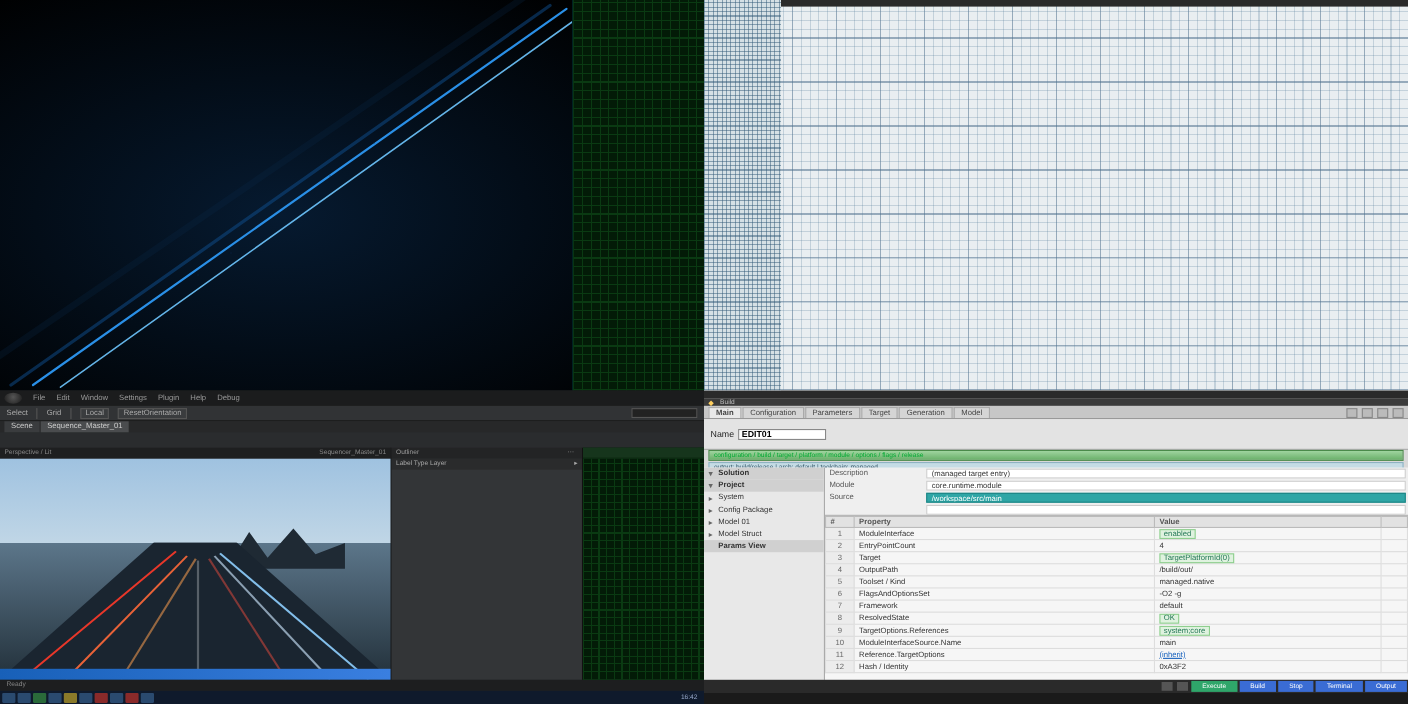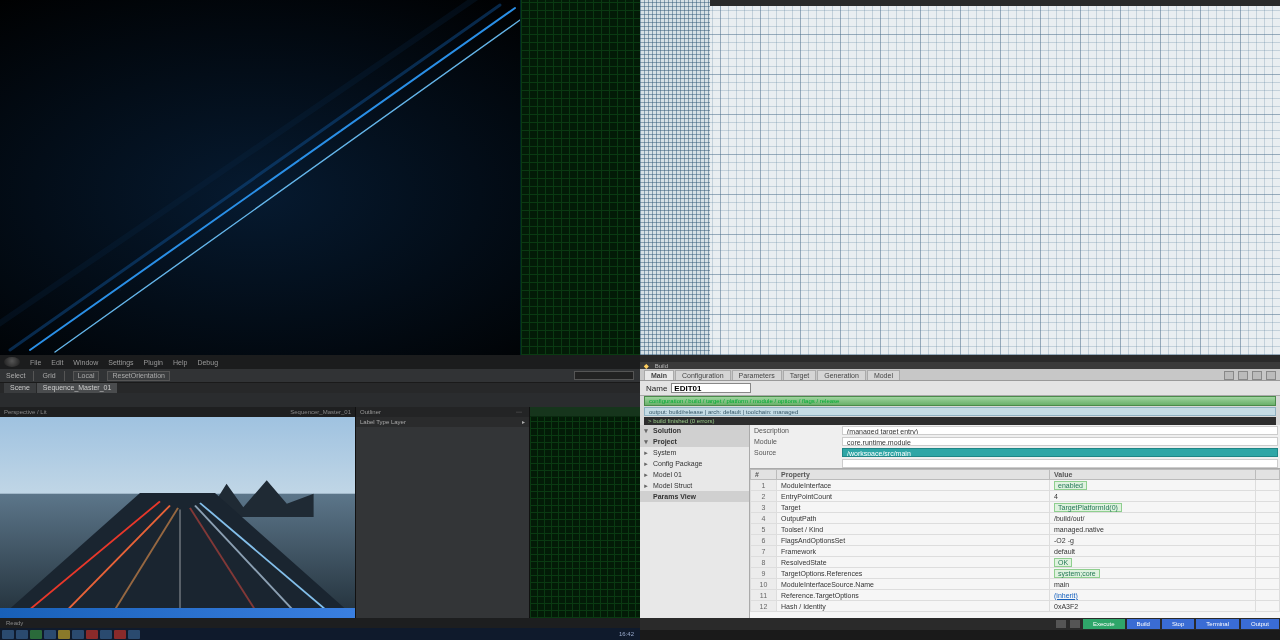--- a/index.html
+++ b/index.html
@@ -73,21 +73,21 @@
   
   .ide-light { position:relative; background:#d9d9d9; color:#222; font-size:7px; overflow:hidden; }
   .ide-hdr { height:7px; background:#2a2a2a; }
   .ide-hdr2 { height:7px; background:#3a3a3a; display:flex; align-items:center; color:#bbb; font-size:6px; padding:0 4px; gap:6px; }
   .ide-hdr2 .logo { color:#ffcf5f; font-weight:bold; }
   .ide-tabs { height:12px; background:#c7c7c7; display:flex; gap:1px; font-size:7px; align-items:flex-end; padding:0 4px; border-bottom:1px solid #999; }
   .ide-tabs .tab { padding:1px 6px; background:#d5d5d5; border:1px solid #aaa; border-bottom:none; color:#444; }
   .ide-tabs .tab.active { background:#e8e8e8; font-weight:bold; }
   .ide-tabs .rtools { margin-left:auto; display:flex; gap:4px; }
   .ide-tabs .rtools span { width:10px; height:9px; background:#bbb; border:1px solid #888; }
-  .ide-name { height:15px; background:#e3e3e3; border-bottom:1px solid #aaa; display:flex; align-items:center; gap:4px; padding:0 6px; font-size:8px; }
+  .ide-name { height:28px; background:#e3e3e3; border-bottom:1px solid #aaa; display:flex; align-items:center; gap:4px; padding:0 6px; font-size:8px; }
   .ide-name input { height:10px; font-size:8px; border:1px solid #888; background:#fff; padding:0 2px; width:80px; font-weight:bold; }
   .ide-band { height:10px; background:linear-gradient(#9fd49f,#6ab06a); border:1px solid #4a8a4a; margin:0 4px; font-size:6px; color:#0a3; padding:0 4px; line-height:9px; overflow:hidden; white-space:nowrap; }
   .ide-band2 { height:9px; background:#c5dce5; border:1px solid #8fb2c2; margin:1px 4px 0 4px; font-size:6px; color:#356; padding:0 4px; line-height:8px; overflow:hidden; }
   .ide-blk { height:10px; background:#2d2d2d; margin:1px 4px 0 4px; font-size:6px; color:#9c8; padding:0 4px; line-height:9px; }
   .ide-body { position:absolute; top:70px; bottom:22px; left:0; right:0; display:flex; }
   .ide-tree { width:110px; background:#e8e8e8; border-right:1px solid #aaa; overflow:hidden; }
   .ide-tree .trow { height:11px; display:flex; align-items:center; gap:3px; padding:0 2px; font-size:7px; color:#333; }
   .ide-tree .trow .tw { color:#666; width:8px; text-align:center; }
   .ide-tree .trow .lbl { white-space:nowrap; }
   .ide-tree .sect { background:#d0d0d0; font-weight:bold; }

